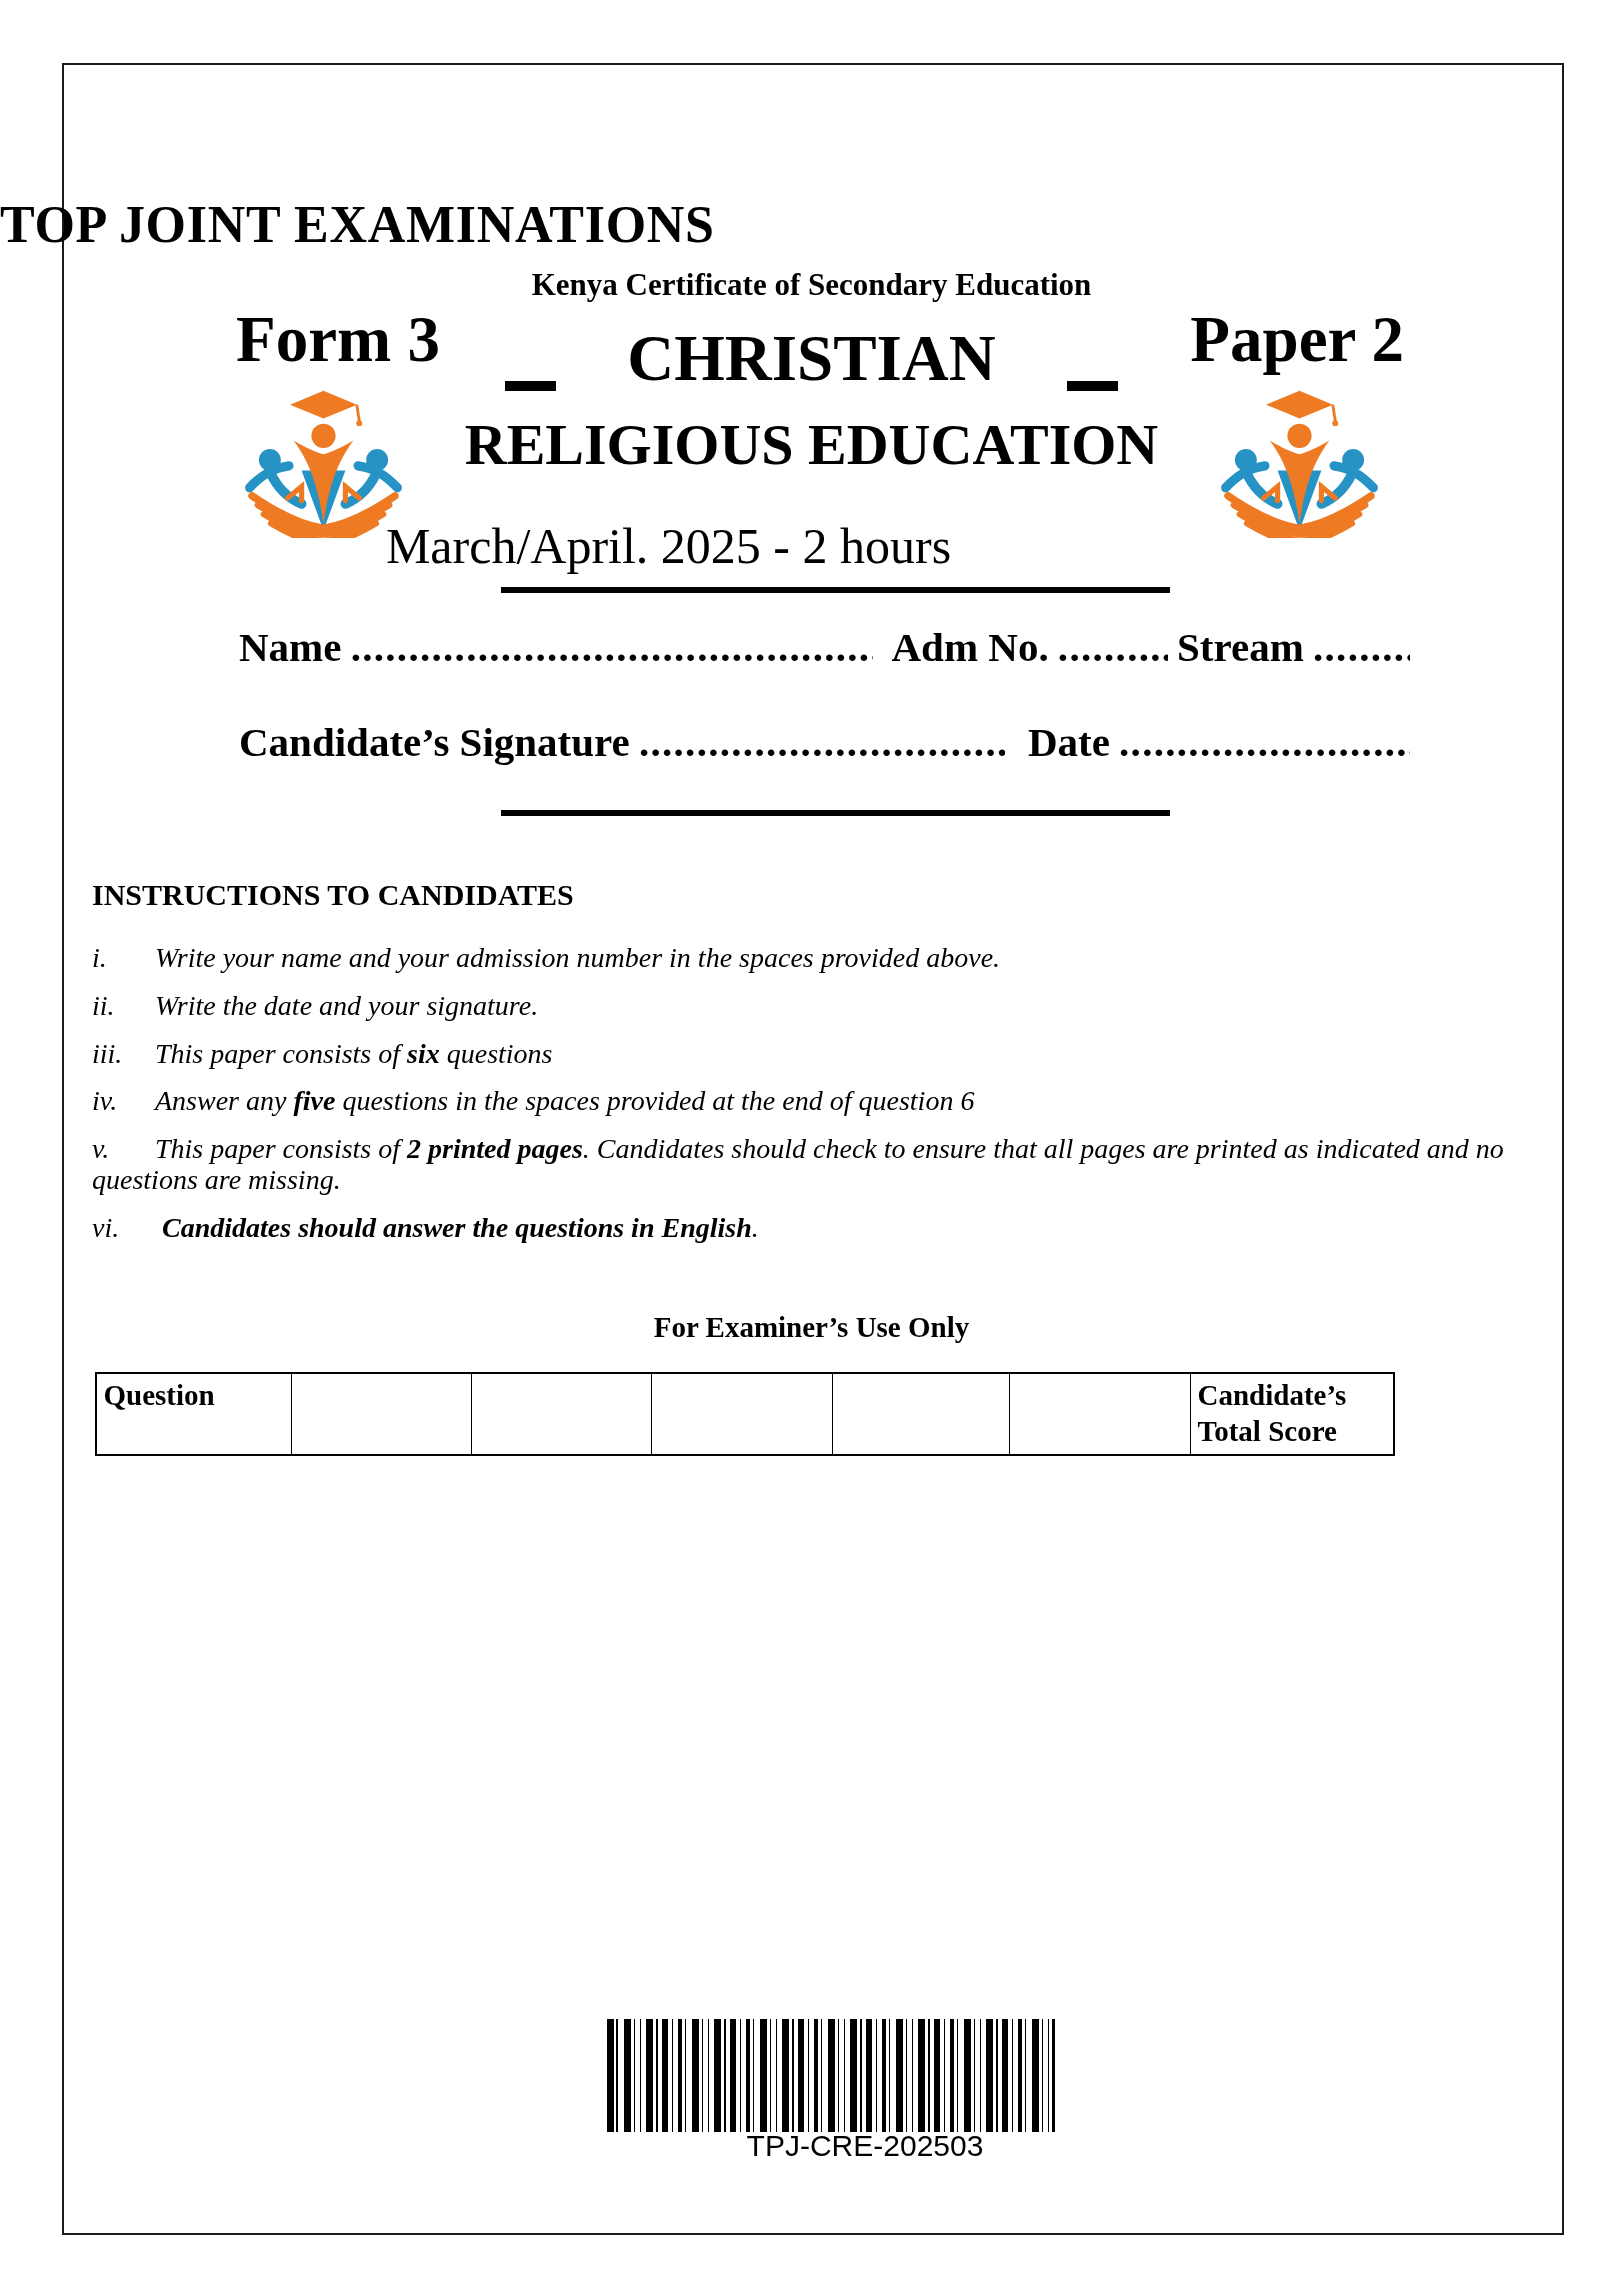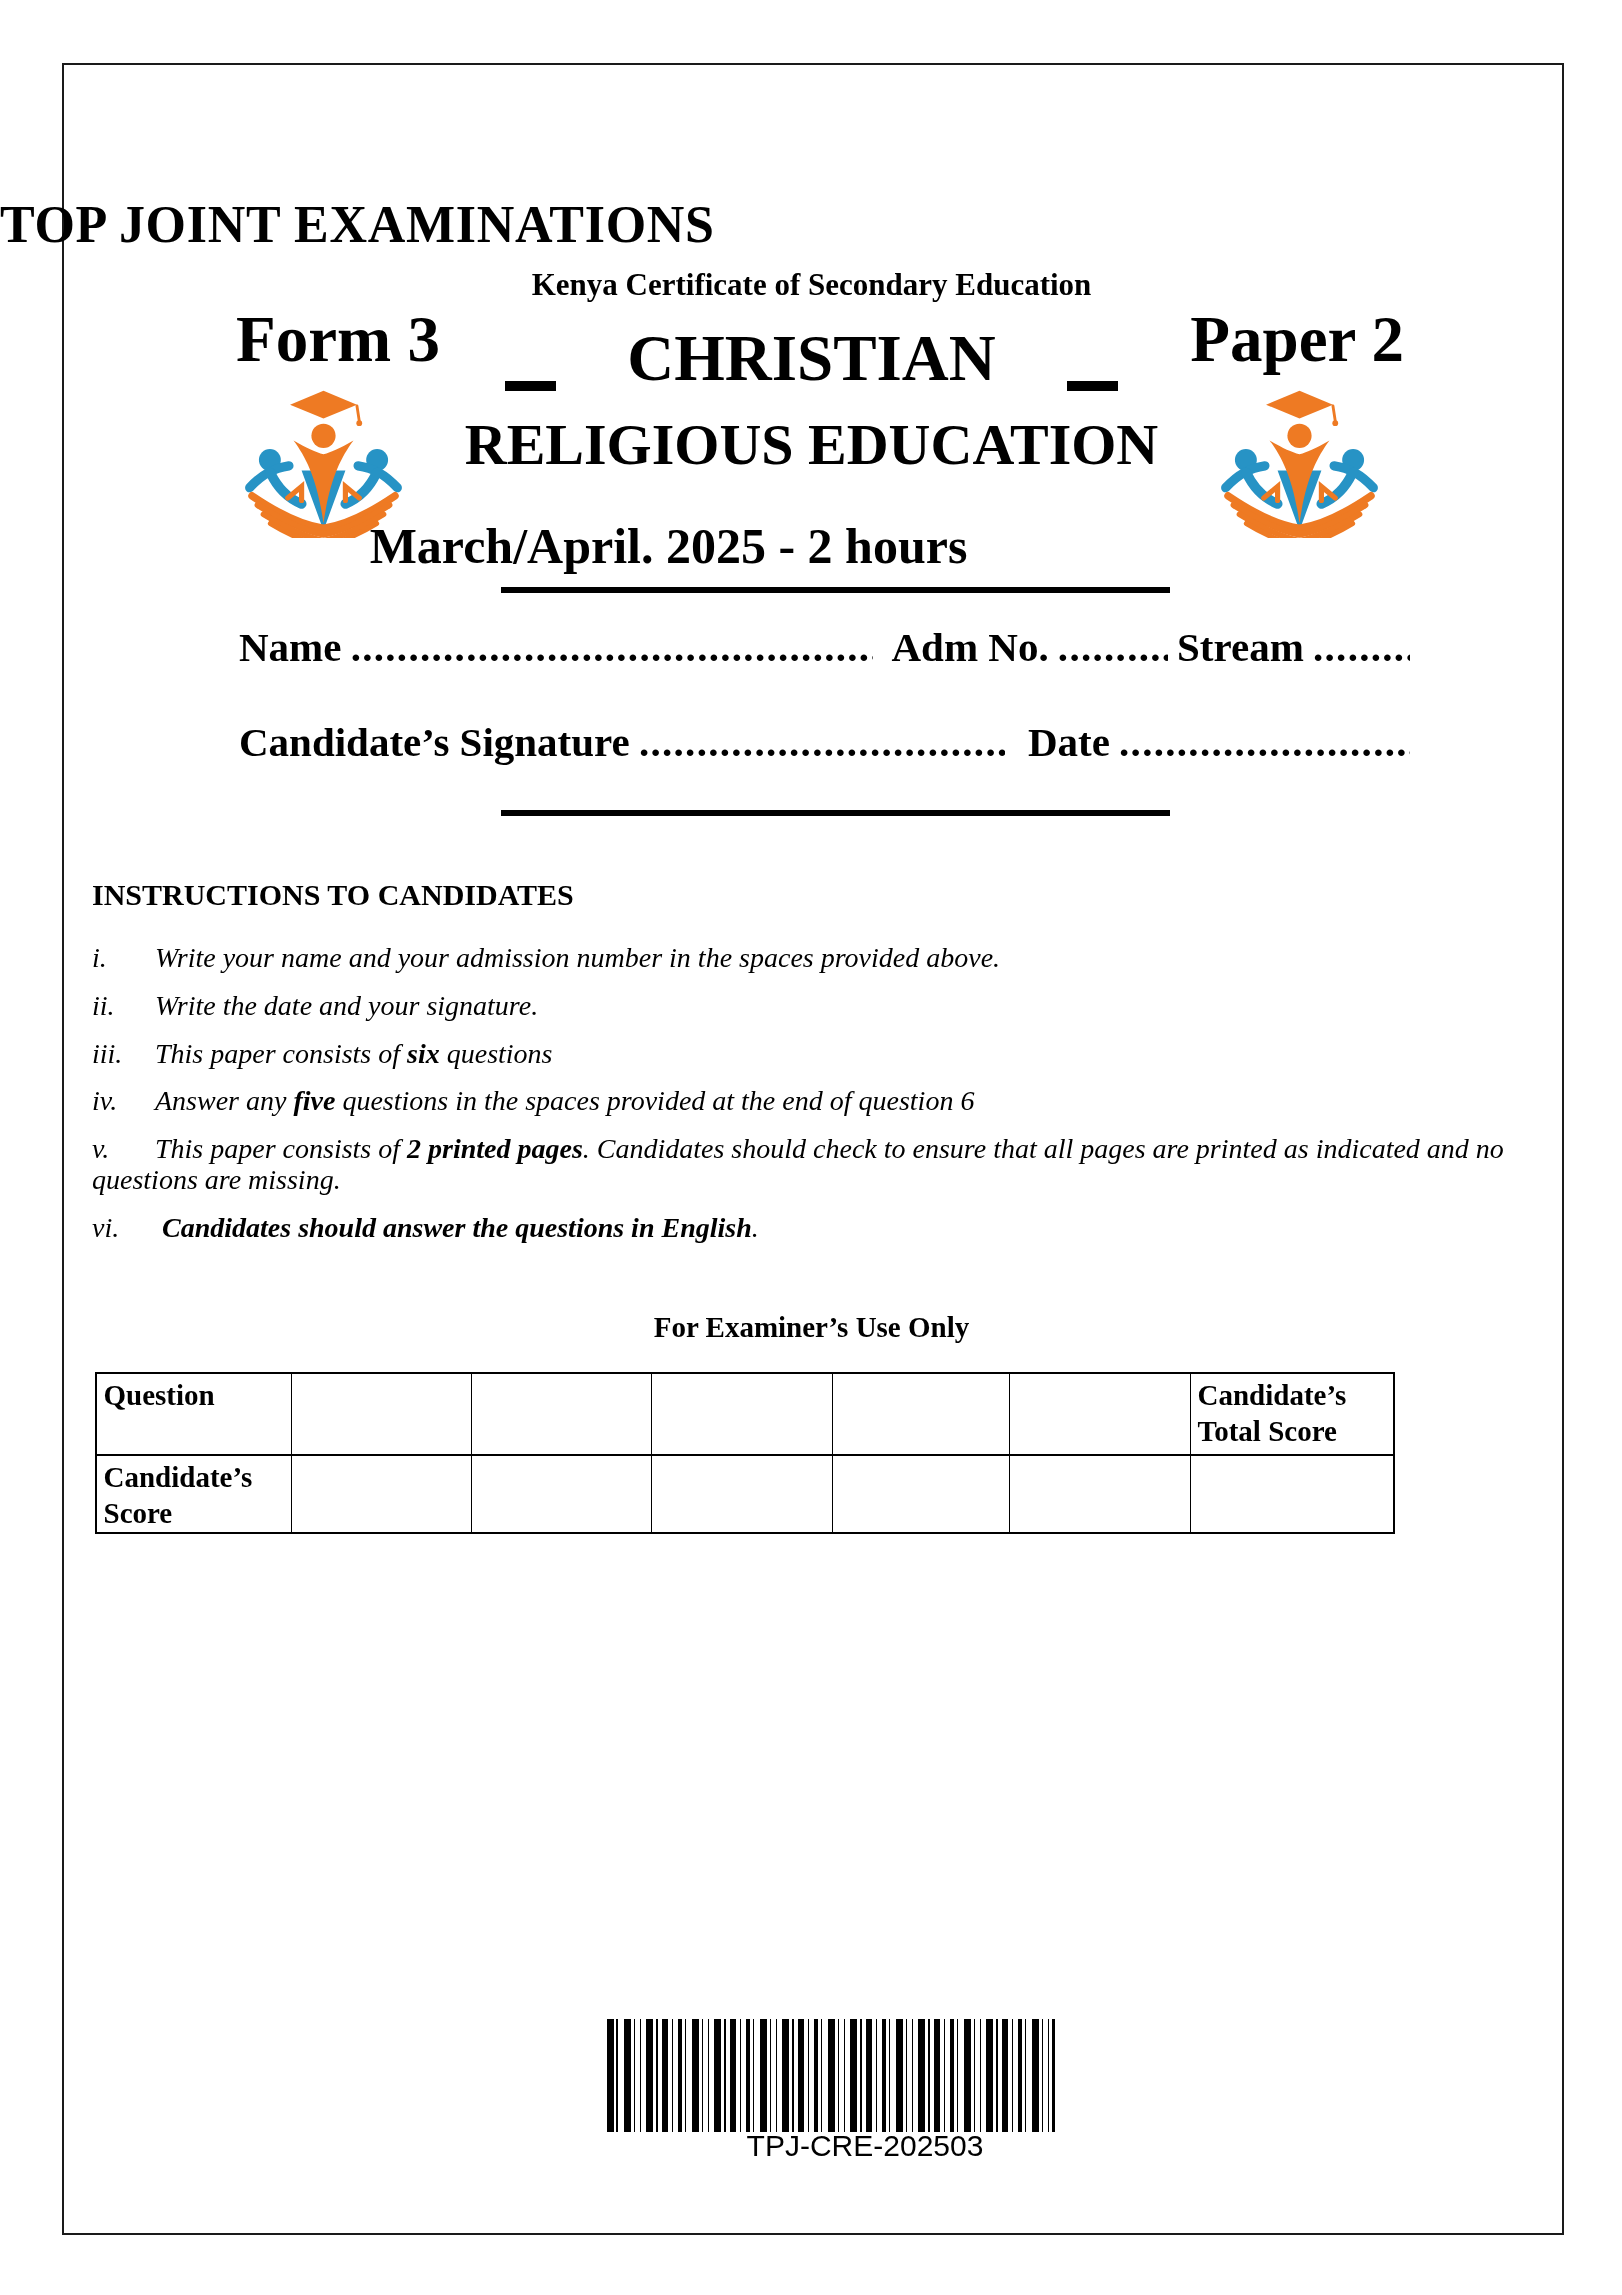--- a/index.html
+++ b/index.html
@@ -19,21 +19,21 @@
   .frame{left:62px;top:63px;width:1502px;height:2172px;border:2.6px solid #1a1a1a;box-sizing:border-box}
   
   .title{left:0;top:195px;width:1467px;text-align:left;font-size:52px;font-weight:700;letter-spacing:0.7px}
   .subtitle{left:0;top:267px;width:1623px;text-align:center;font-size:31px;font-weight:700}
   .form-label{left:236px;top:302px;font-size:65px;font-weight:700}
   .paper-label{right:219px;top:302px;font-size:65px;font-weight:700}
   .subject-row{left:0;top:326px;width:1623px;display:flex;justify-content:center;align-items:flex-end;gap:71px}
   .subject-main{font-size:65px;font-weight:700;line-height:1}
   .dash{width:51px;height:10.5px;background:#000;margin-top:9.2px}
   .subject2{left:0;top:411px;width:1623px;text-align:center;font-size:58px;font-weight:700}
-  .session{left:0;top:517px;width:1337px;text-align:center;font-size:50px;font-weight:700}
+  .session{left:0;top:517px;width:1337px;text-align:center;font-size:50px;font-weight:400}
   .logo{width:173px;height:153px}
   .logo-left{left:237px;top:385px}
   .logo-right{left:1213px;top:385px}
   .hbar{left:501px;width:669px;height:5.9px;background:#000}
   .hbar1{top:587px}
   .hbar2{top:810px}
   
   .field-row{left:239px;width:1171px;display:flex;align-items:baseline;font-size:41px;font-weight:700;white-space:nowrap}
   .name-row{top:623px}
   .sig-row{top:718px}
@@ -172,26 +172,17 @@
 <div class="abs etable" id="etable">
     <div class="erow erow0">
       <div class="ecell col0">Question</div>
       <div class="ecell col1"></div>
       <div class="ecell col2"></div>
       <div class="ecell col3"></div>
       <div class="ecell col4"></div>
       <div class="ecell col5"></div>
       <div class="ecell col6">Candidate’s Total Score</div>
     </div>
-    <div class="erow erow1">
-      <div class="ecell col0">Candidate’s Score</div>
-      <div class="ecell col1"></div>
-      <div class="ecell col2"></div>
-      <div class="ecell col3"></div>
-      <div class="ecell col4"></div>
-      <div class="ecell col5"></div>
-      <div class="ecell col6"></div>
-    </div>
   </div>
 
 <div class="abs barcode"></div>
 <div class="abs barcode-label">TPJ-CRE-202503</div>
 
 
 </body></html>

